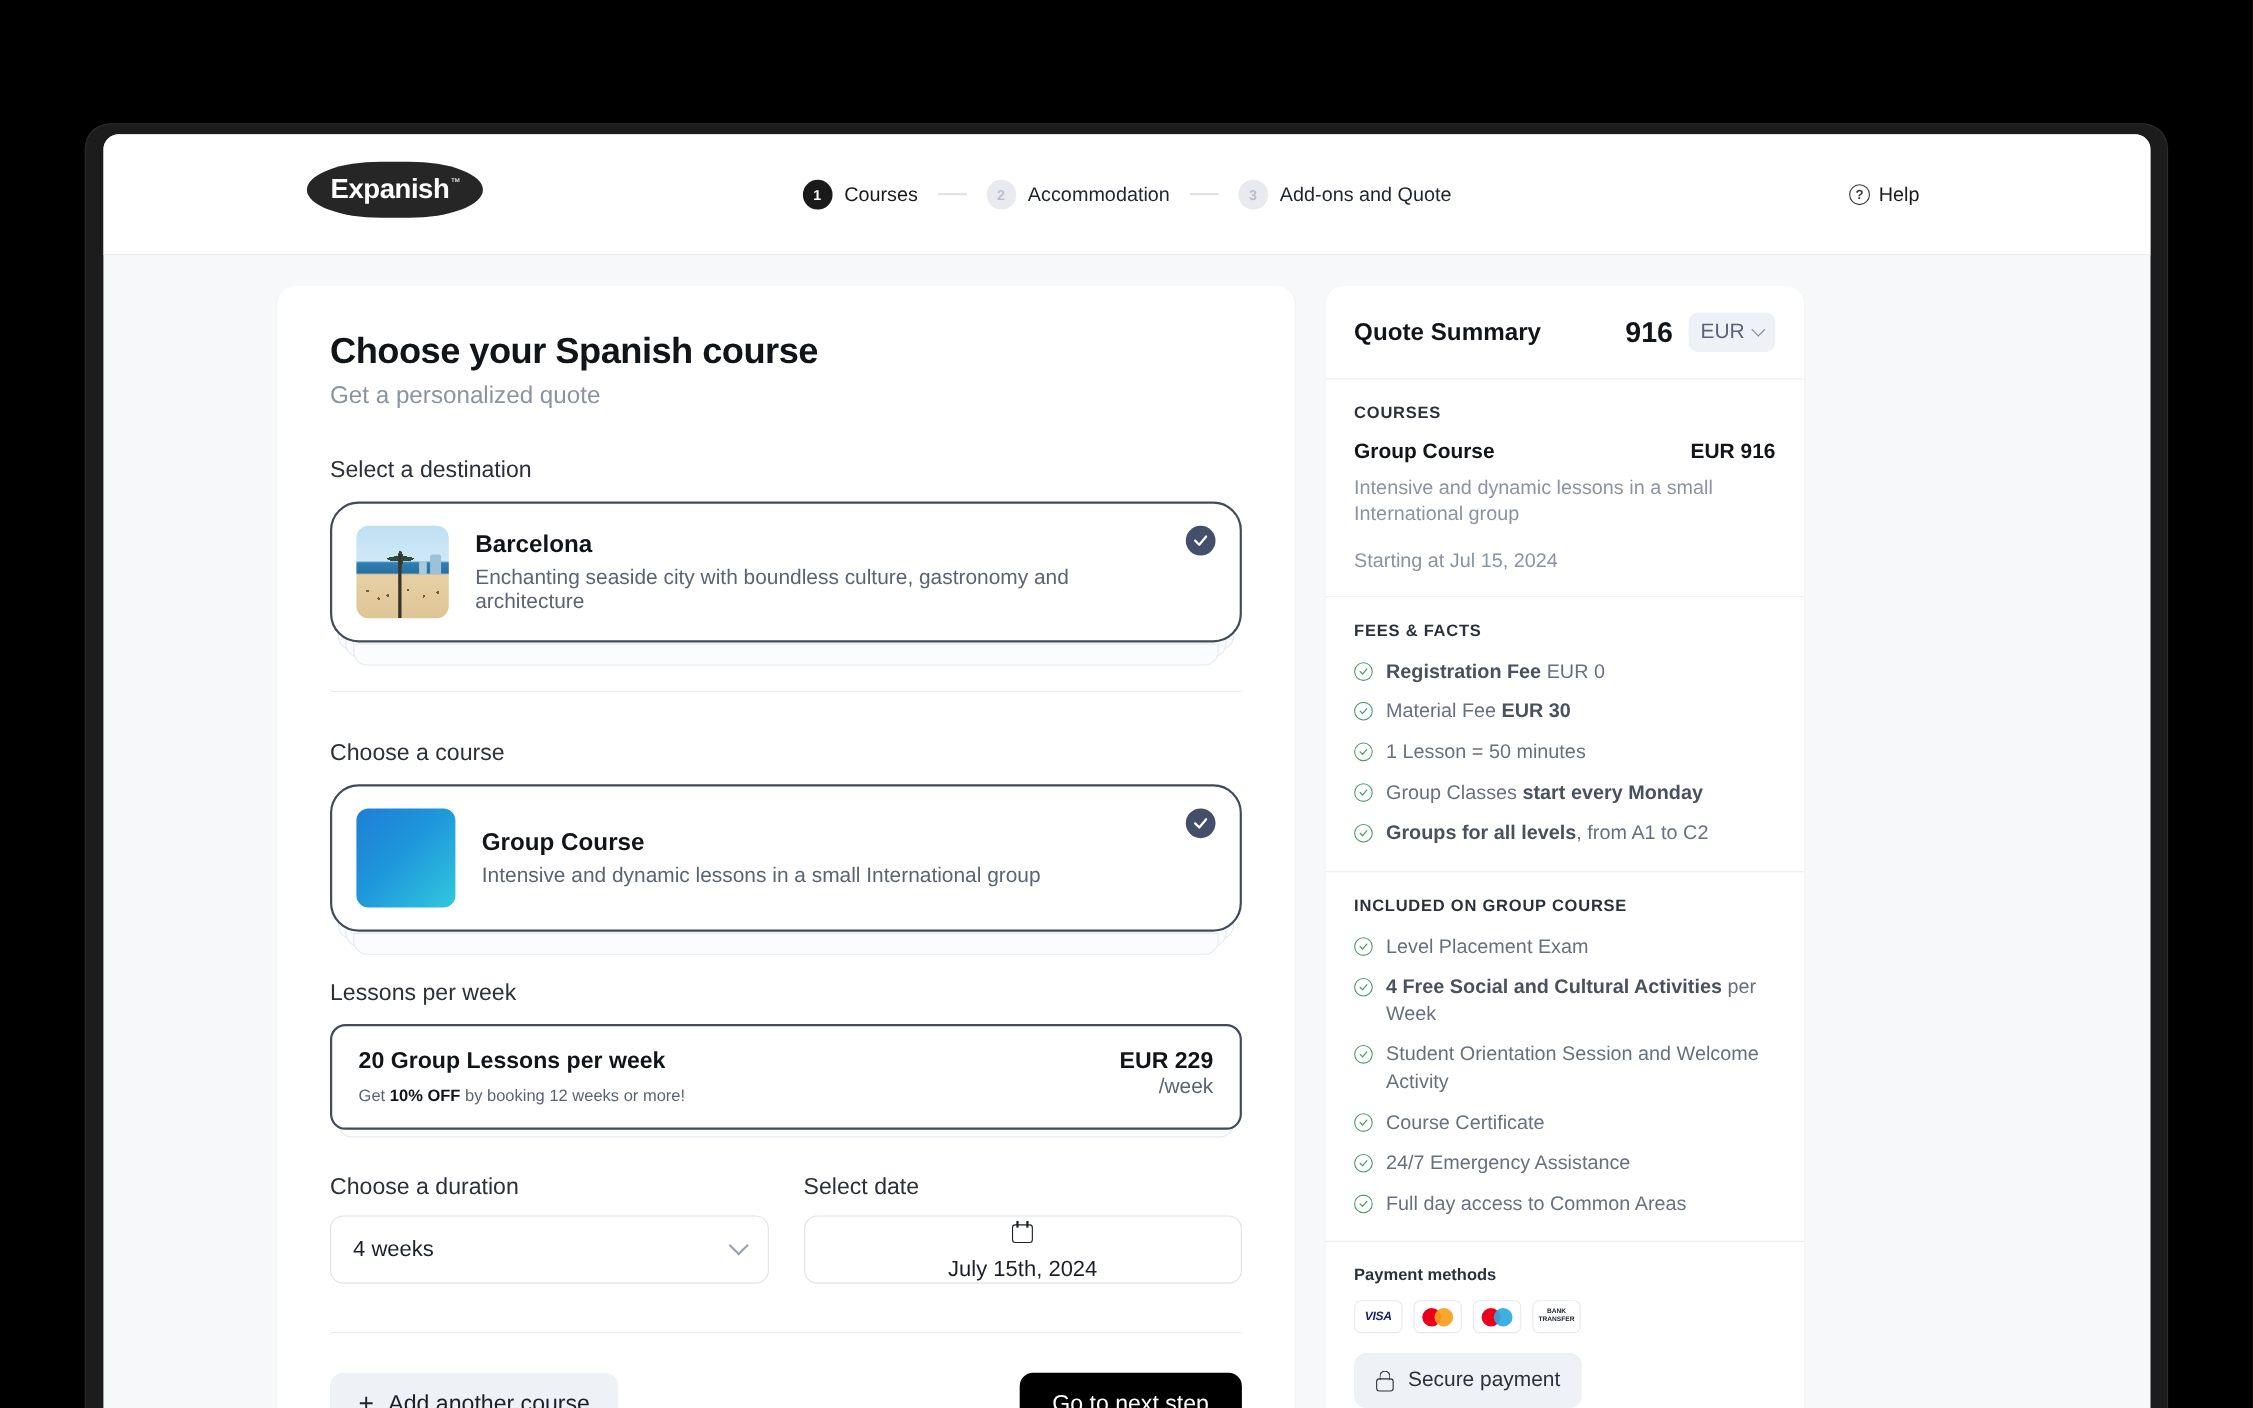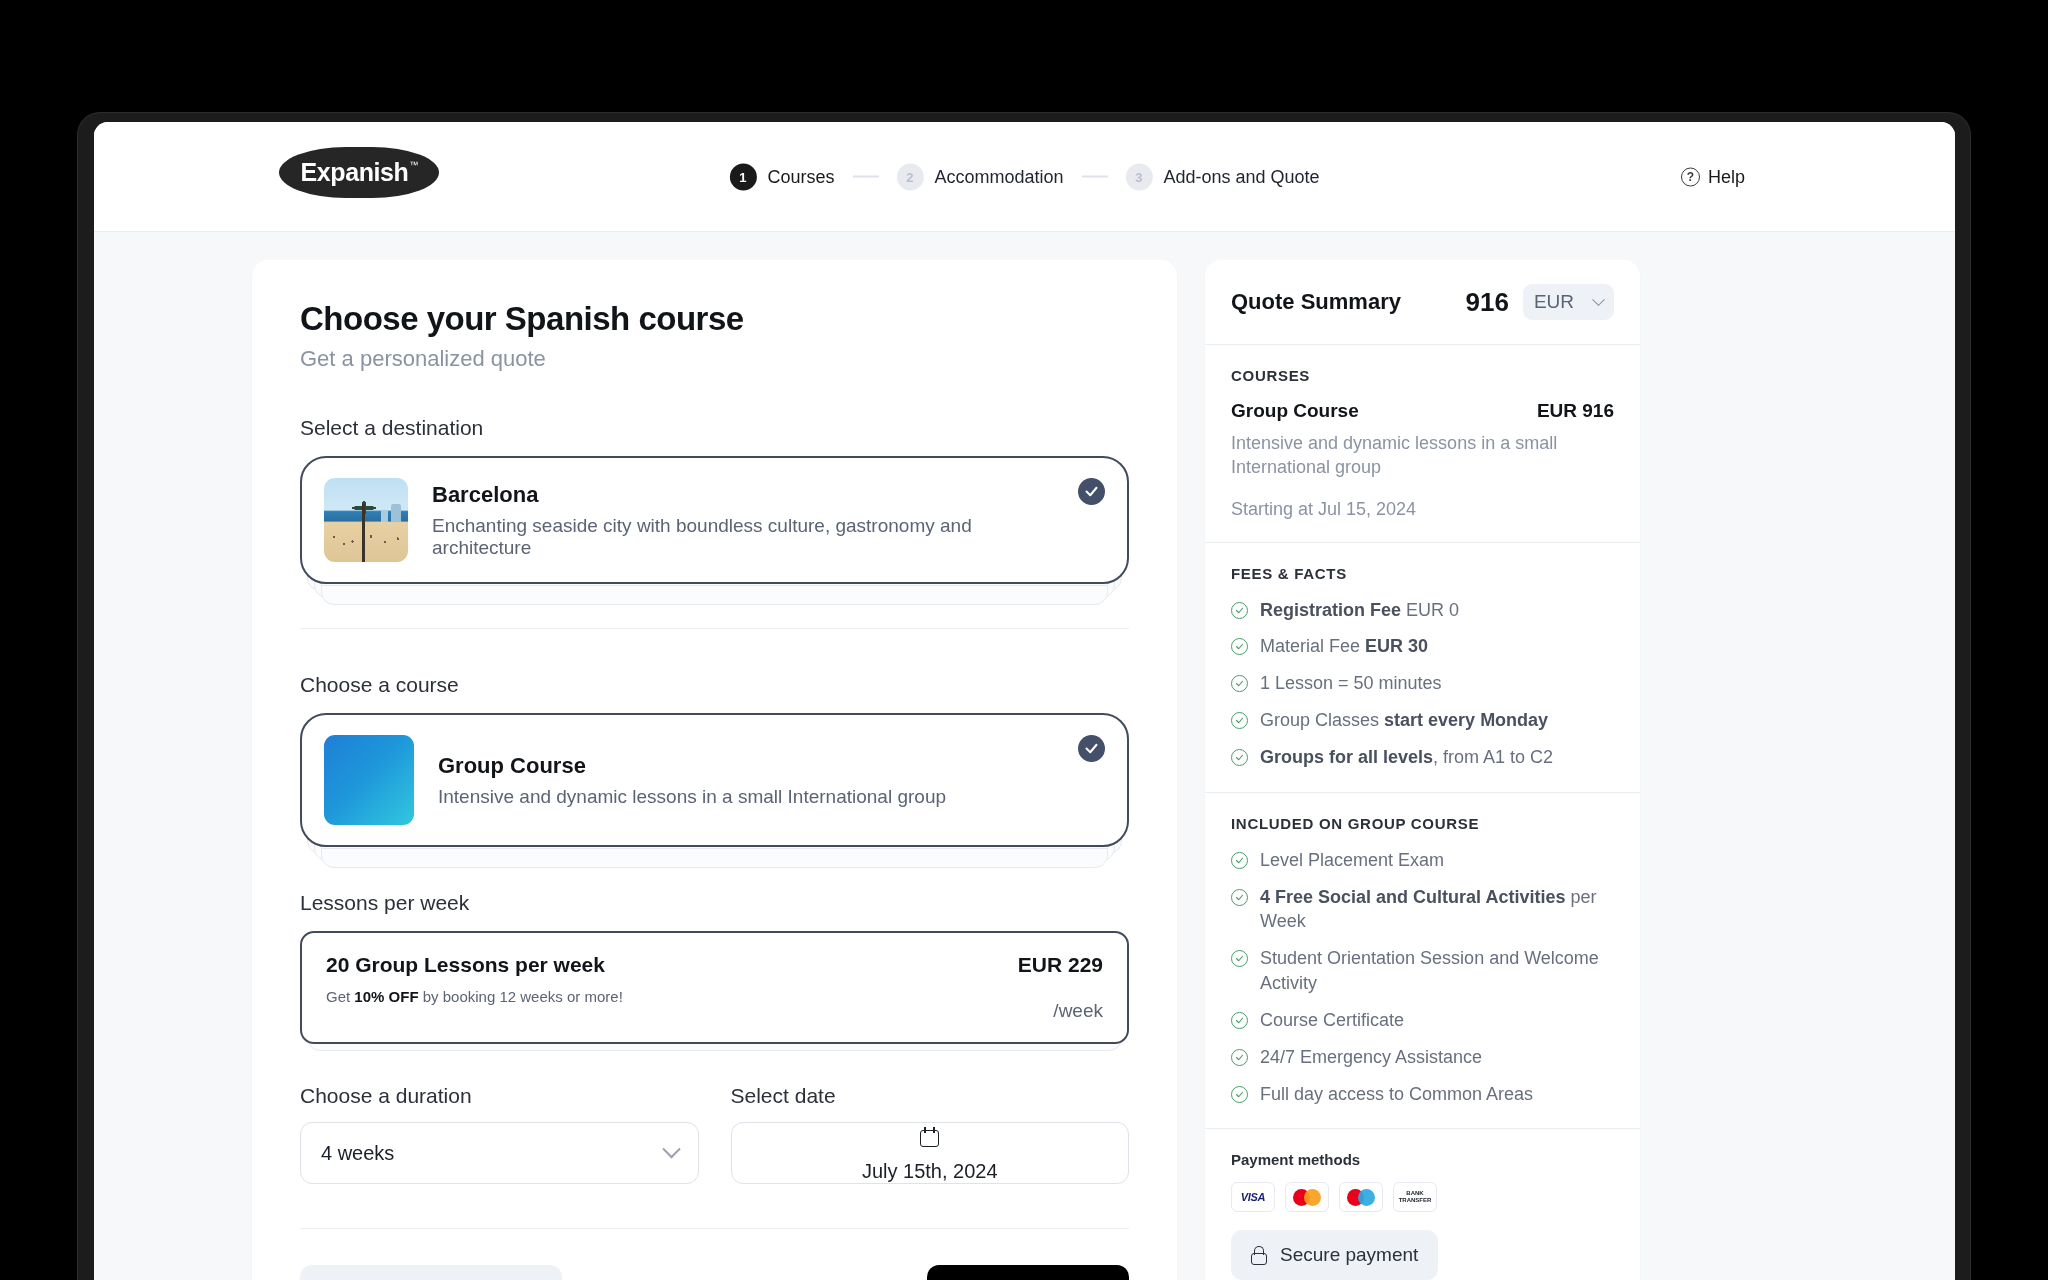--- a/index.html
+++ b/index.html
@@ -202,21 +202,21 @@
     border: 2px solid #414b5c;
     border-radius: 14px;
     padding: 20px 24px;
     display: flex; justify-content: space-between; align-items: flex-start;
     cursor: pointer;
   }
   .lesson-l-title { font-size: 21px; font-weight: 700; color: #111418; }
   .lesson-l-sub { font-size: 15px; color: #5b6474; margin-top: 11px; }
   .lesson-l-sub b { color: #111418; font-weight: 700; }
   .lesson-r-price { font-size: 21px; font-weight: 700; color: #111418; text-align: right; }
-  .lesson-r-unit { font-size: 19px; color: #5b6474; margin-top: 23px; text-align: right; }
+  .lesson-r-unit { font-size: 19px; color: #5b6474; margin-top: 1px; text-align: right; }
 
   
   #form-row { display: flex; gap: 32px; margin-top: 40px; }
   .field { flex: 1 1 0; }
   .field-label { font-size: 21px; color: #2b303a; margin-bottom: 14px; }
   .field-control {
     height: 62px; border: 1px solid #dfe2e9; border-radius: 12px;
     background: #ffffff; display: flex; align-items: center;
     padding: 0 20px; font-size: 20px; color: #1a1f29;
     cursor: pointer;
@@ -254,21 +254,21 @@
   }
   #sum-head {
     display: flex; align-items: center; gap: 14px;
     padding: 24px 26px;
     border-bottom: 1px solid #ecedf1;
   }
   #sum-title { font-size: 22px; font-weight: 700; color: #111418; flex: 1 1 auto; }
   #sum-total { font-size: 26px; font-weight: 700; color: #111418; }
   #currency-pill {
     background: #eef1f6; border-radius: 9px;
-    padding: 7px 11px; display: flex; align-items: center; gap: 20px;
+    padding: 7px 11px; display: flex; align-items: center; gap: 8px;
     font-size: 19px; color: #5b6474; cursor: pointer;
   }
   #currency-pill .chev { width: 9px; height: 9px; border-right-width: 1.7px; border-bottom-width: 1.7px; border-color: #8b93a3; transform: rotate(45deg) translate(-2px,-2px); }
 
   .sum-block { padding: 22px 26px; border-bottom: 1px solid #ecedf1; }
   .sum-block.last { border-bottom: none; }
   .sum-cap {
     font-size: 15px; font-weight: 700; color: #2b303a;
     letter-spacing: .7px; margin-bottom: 16px;
   }

